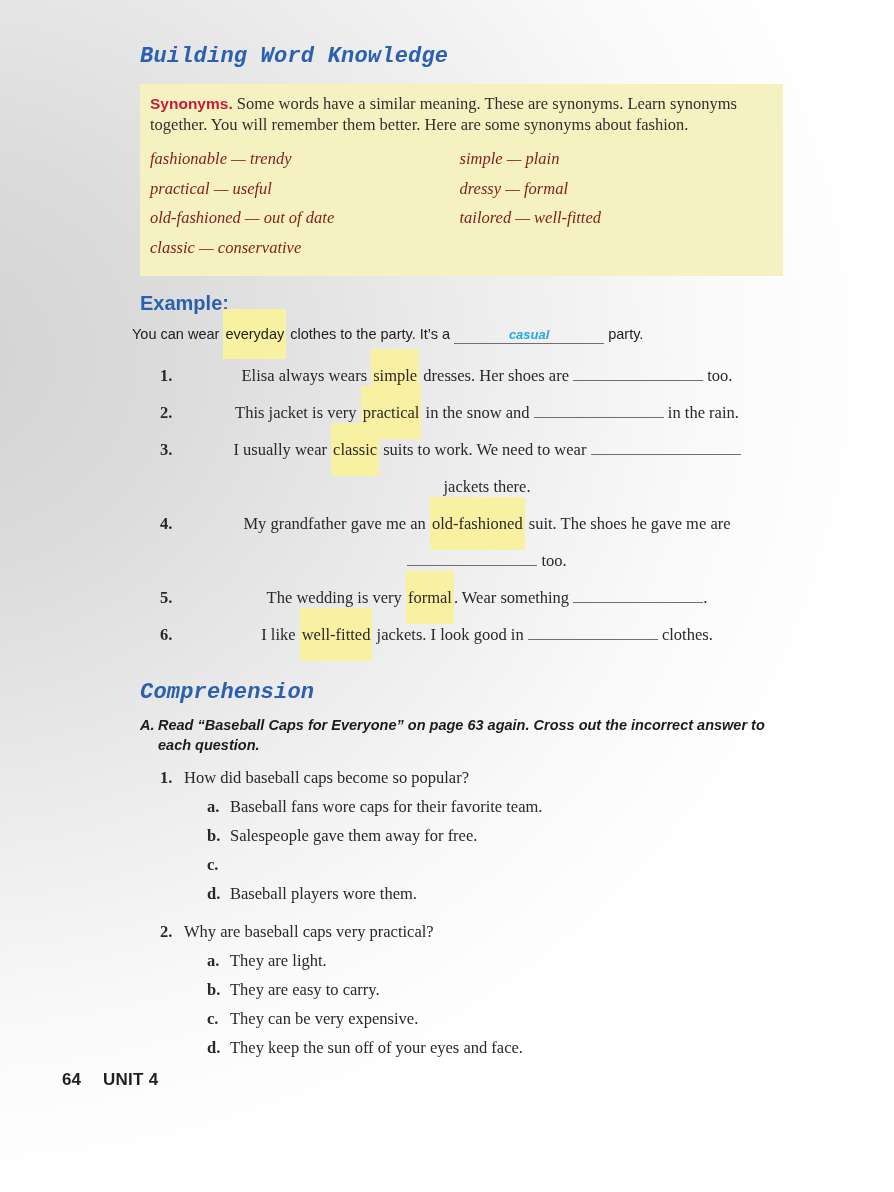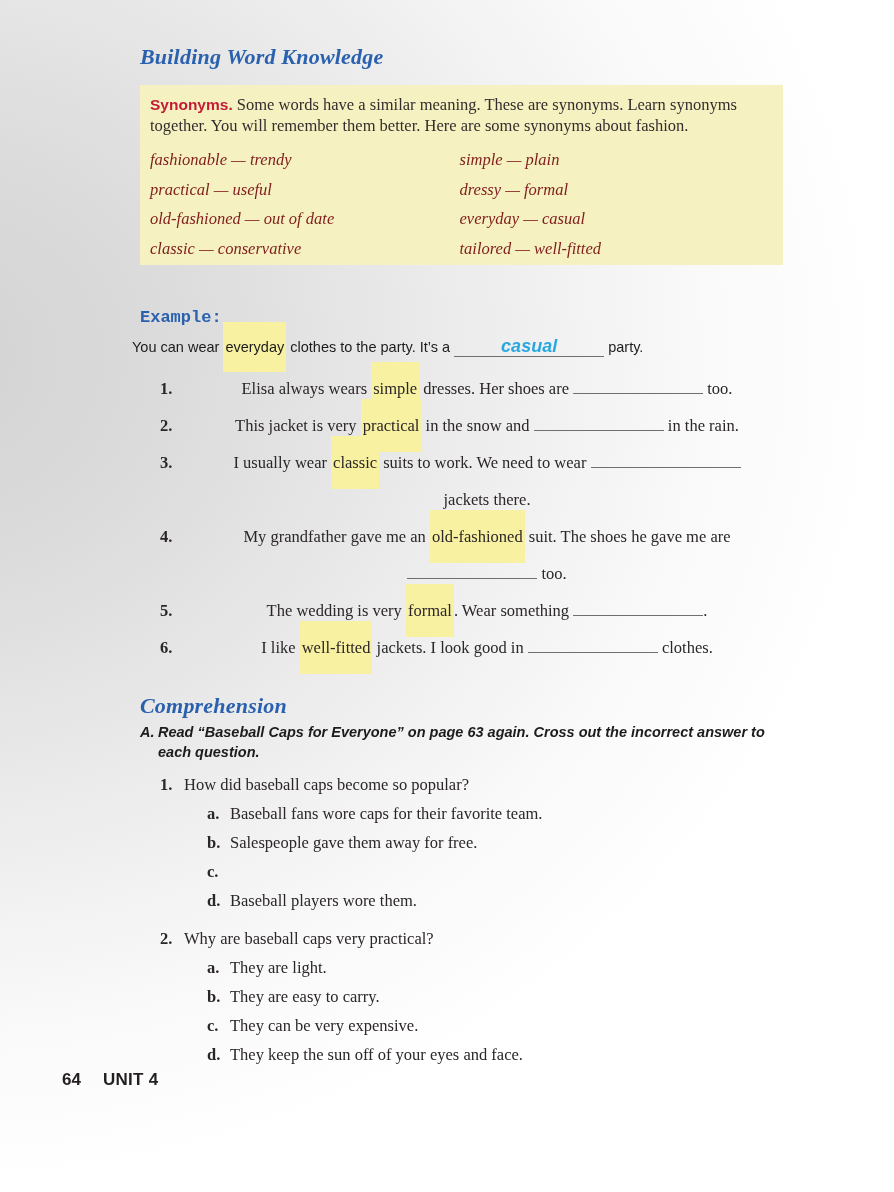--- a/index.html
+++ b/index.html
@@ -9,31 +9,31 @@
     width:894px;height:1192px;
     background:
       radial-gradient(130% 85% at -8% 30%, #d2d2d2 0%, #dcdcdc 22%, #ececec 46%, #f9f9f9 66%, #ffffff 82%);
     overflow:hidden;
     color:#2b2627;
   }
   .content{
     position:absolute; left:140px; top:44px; width:650px;
   }
   .section-title{
-    font-family:Liberation Serif, serif;
+    font-family:Liberation Mono, monospace;
     font-weight:bold; font-style:italic;
     font-size:22px; color:#2a61ae;
     margin:0 0 15px 0; letter-spacing:0.2px;
   }
   
   .syn-box{
     background:#f6f1c0;
-    padding:10px 14px 2px 10px;
+    padding:10px 14px 14px 10px;
     width:619px;
-    margin-bottom:43px;
+    margin-bottom:16px;
   }
   .syn-text{
     margin:0; font-size:16.5px; line-height:20.5px; color:#332d2e;
   }
   .syn-label{
     font-family:"Liberation Sans", sans-serif;
     font-weight:bold; font-style:normal;
     color:#c41b36; font-size:15.5px;
   }
   .pairs{
@@ -44,55 +44,55 @@
     font-style:italic; font-size:16.5px; line-height:29.5px; color:#7f1d1d;
   }
   
   .instruction{
     font-family:"Liberation Sans", sans-serif;
     font-weight:bold; font-style:italic;
     font-size:14.5px; color:#1c1c1c;
     margin:0 0 14px 0; letter-spacing:0.1px;
   }
   .example-label{
-    font-family:Liberation Mono, monospace;
+    font-family:Liberation Sans, sans-serif;
     font-weight:bold; color:#2a61ae;
-    font-size:17px; margin:0 0 11px 0;
+    font-size:20px; margin:0 0 11px 0;
   }
   .example-line{
     font-family:"Liberation Sans", sans-serif;
     font-size:14.5px; color:#1c1c1c; margin:0 0 0 -8px;
   }
   .hl{
     background:#f8f1a1; padding:17px 2px;margin-top:32px;
   }
   .ans-blank{
     display:inline-block; width:150px; text-align:center;
     border-bottom:1.5px solid #6f6f6f; line-height:17px;
   }
   .ans{
     font-family:"Liberation Sans", sans-serif;
     font-style:italic; font-weight:bold;
-    color:#29a8e0; font-size:18px;
+    color:#29a8e0; font-size:13px;
   }
   
   .items{ margin:13px 0 0 0; padding:0; list-style:none; }
   .item{
     display:flex; font-size:16.5px; line-height:37px; color:#2b2627;
   }
   .item .num{
     font-weight:bold; width:24px; flex:0 0 24px; padding-left:20px;
   }
   .item .body{ flex:1;text-align:center; }
   .blank{
     display:inline-block; width:130px; height:14px;
     border-bottom:1.5px solid #6f6f6f; vertical-align:baseline;
   }
   
-  .comp-title{ margin-top:27px; margin-bottom:3px; }
+  .comp-title{ margin-top:27px; margin-bottom:10px; }
   .comp-instruction{
     display:flex;
     font-family:"Liberation Sans", sans-serif;
     font-weight:bold; font-style:italic;
     font-size:14.5px; line-height:20px; color:#1c1c1c;
     margin:0 0 6px 0; max-width:648px;
   }
   .comp-instruction .a-label{ width:18px; flex:0 0 18px; }
   .questions{ margin-top:8px; }
   .question{ margin-bottom:9px; }
@@ -124,21 +124,20 @@
       <div class="pairs">
         <div class="pairs-col" id="pairs-left">
             <div class="pair">fashionable — trendy</div>
             <div class="pair">practical — useful</div>
             <div class="pair">old-fashioned — out of date</div>
             <div class="pair">classic — conservative</div>
           </div>
         <div class="pairs-col" id="pairs-right">
             <div class="pair">simple — plain</div>
             <div class="pair">dressy — formal</div>
-            <div class="pair">everyday — casual</div>
             <div class="pair">tailored — well-fitted</div>
           </div>
       </div>
     </div>
 
 
     <h3 class="example-label">Example:</h3>
 
     <p class="example-line">
       <span>You can wear</span>

